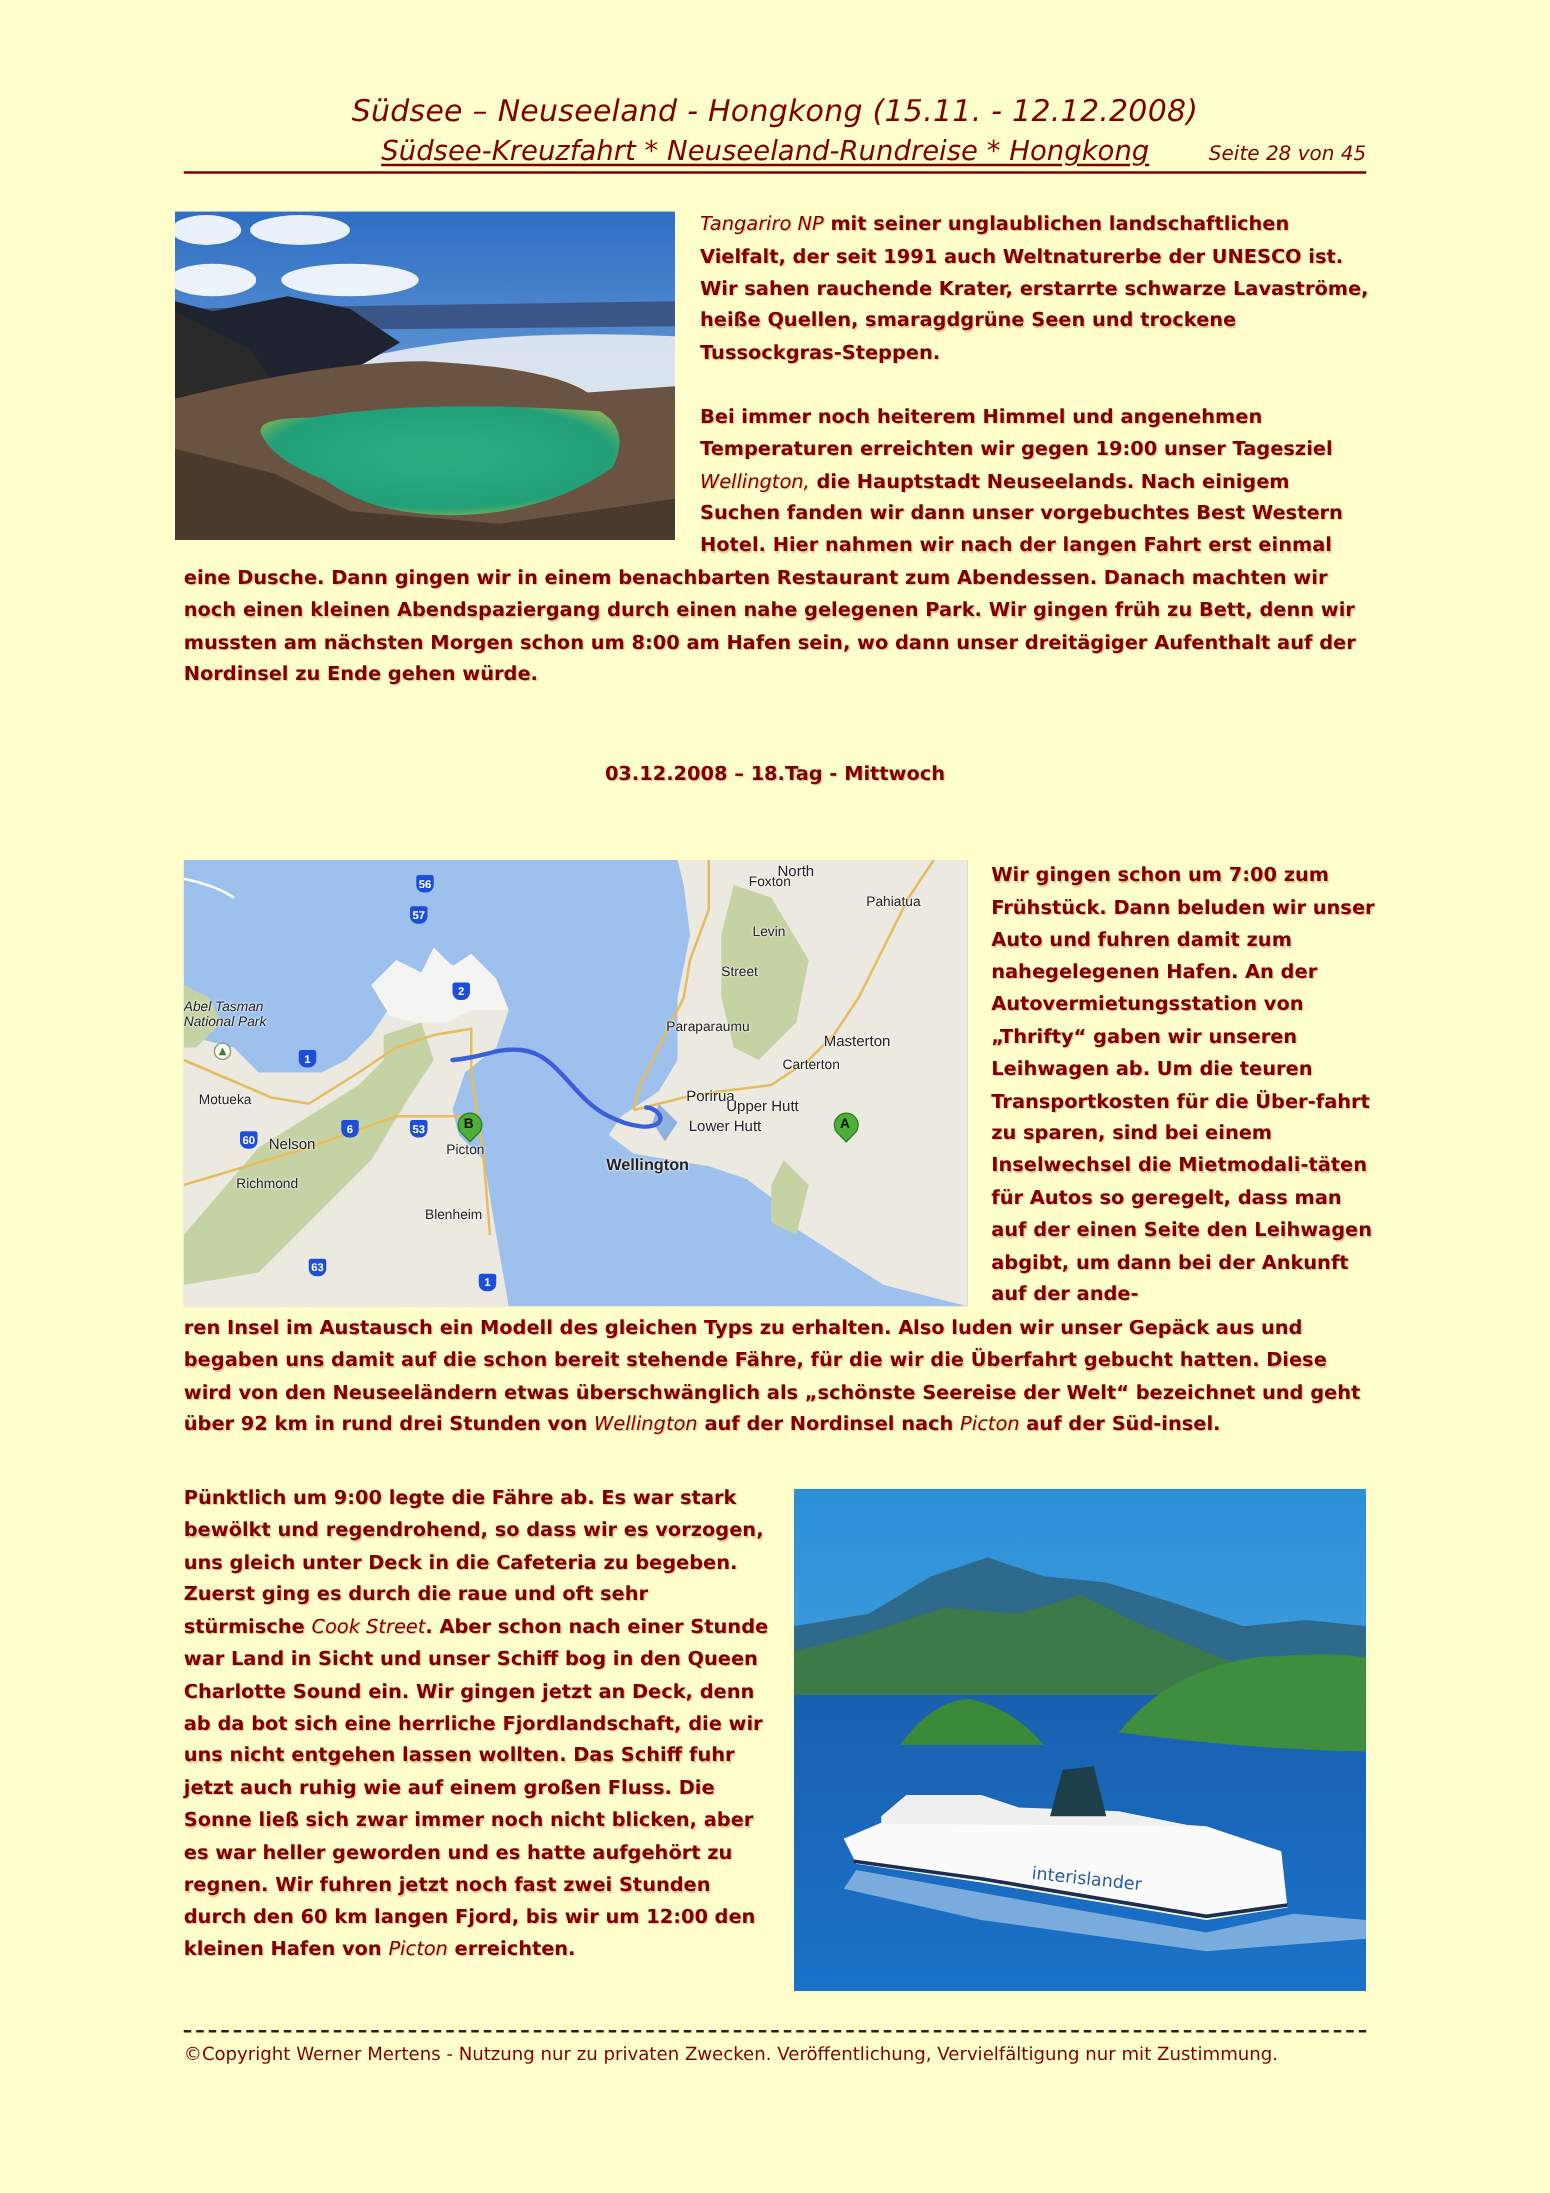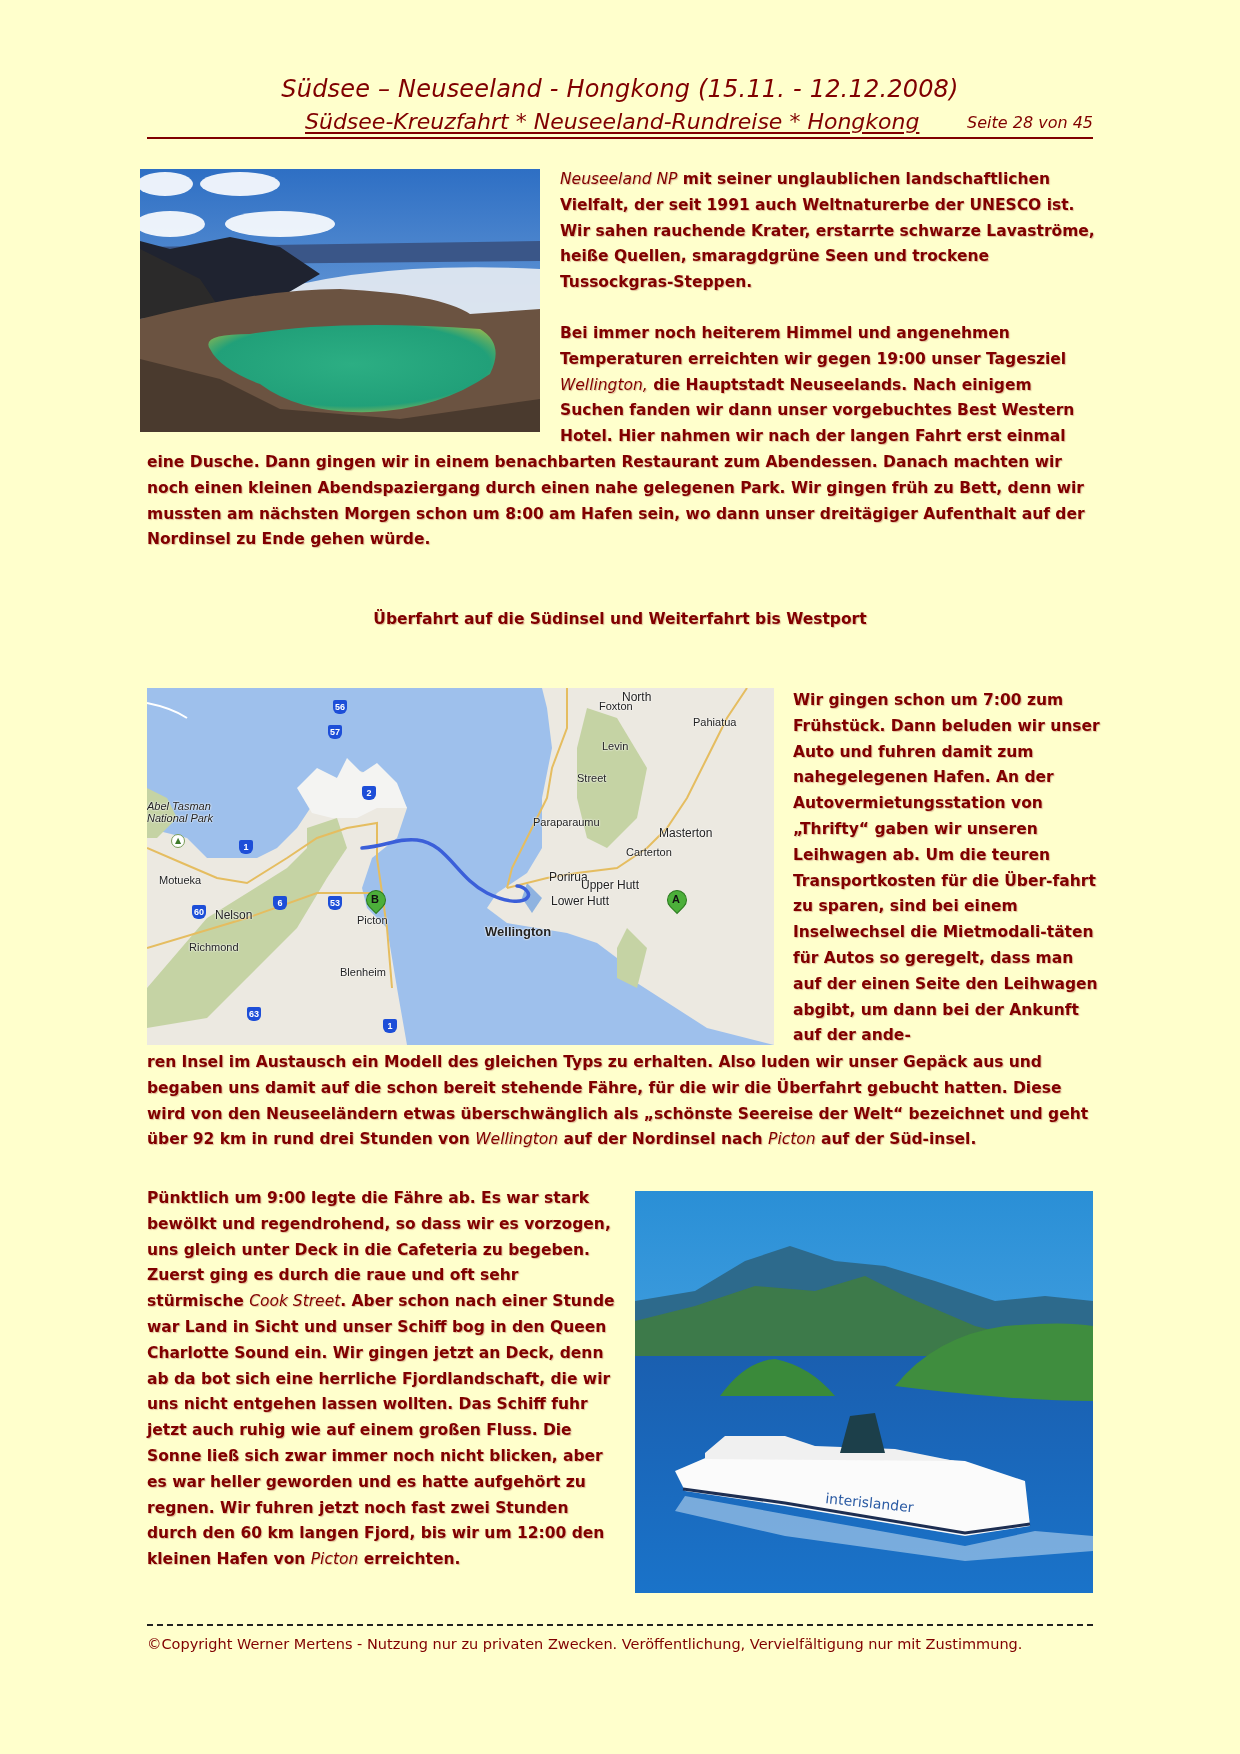--- a/index.html
+++ b/index.html
@@ -129,28 +129,28 @@
       <path d="M80,140 Q200,90 400,100 L400,155 Q250,150 80,140 Z" fill="#e8ecf2" opacity="0.9"></path>
       <path d="M0,72 L30,80 L90,68 L140,78 L180,105 L120,140 L60,150 L0,145 Z" fill="#1f2330"></path>
       <path d="M0,80 L60,110 L80,140 L0,150 Z" fill="#2b2a2a"></path>
       <path d="M80,135 Q100,125 95,145 Q85,150 80,135 Z" fill="#e5e5e5" opacity="0.9"></path>
       <path d="M0,150 Q120,120 200,120 Q300,125 330,145 L400,140 L400,263 L0,263 Z" fill="#6b5341"></path>
       <path d="M0,190 L80,210 L140,240 L260,250 L400,230 L400,263 L0,263 Z" fill="#4a3a2e"></path>
       <path d="M70,180 Q60,165 110,165 Q200,150 340,160 Q365,175 350,205 Q300,240 230,243 Q160,245 120,215 Q80,200 70,180 Z" fill="url(#lake1)"></path>
     </svg>
   </div>
 
-  <div class="para1 body-text"><i>Neuseeland NP</i><span> mit seiner unglaublichen landschaftlichen Vielfalt, der seit 1991 auch Weltnaturerbe der UNESCO ist. Wir sahen rauchende Krater, erstarrte schwarze Lavaströme, heiße Quellen, smaragdgrüne Seen und trockene Tussockgras-Steppen.</span></div>
+  <div class="para1 body-text"><i>Tangariro NP</i><span> mit seiner unglaublichen landschaftlichen Vielfalt, der seit 1991 auch Weltnaturerbe der UNESCO ist. Wir sahen rauchende Krater, erstarrte schwarze Lavaströme, heiße Quellen, smaragdgrüne Seen und trockene Tussockgras-Steppen.</span></div>
 
   <div class="para2 body-text"><span>Bei immer noch heiterem Himmel und angenehmen Temperaturen erreichten wir gegen 19:00 unser Tagesziel </span><i>Wellington,</i><span> die Hauptstadt Neuseelands. Nach einigem Suchen fanden wir dann unser vorgebuchtes Best Western Hotel. Hier nahmen wir nach der langen Fahrt erst einmal</span></div>
 
   <div class="para2-cont body-text">eine Dusche. Dann gingen wir in einem benachbarten Restaurant zum Abendessen. Danach machten wir noch einen kleinen Abendspaziergang durch einen nahe gelegenen Park. Wir gingen früh zu Bett, denn wir mussten am nächsten Morgen schon um 8:00 am Hafen sein, wo dann unser dreitägiger Aufenthalt auf der Nordinsel zu Ende gehen würde.</div>
 
   <div class="day-heading body-text">
-    <div>Überfahrt auf die Südinsel und Weiterfahrt bis Westport</div>
+    <div>03.12.2008 – 18.Tag - Mittwoch</div>
   </div>
 
   <div class="map">
     <svg width="627" height="357" viewBox="0 0 627 357" style="position:absolute;left:0;top:0;">
 
       <path d="M395,0 L627,0 L627,357 L560,340 L490,295 L470,270 L450,255 L420,245 L360,235 L340,220 L350,205 L380,185 L395,160 L395,110 L405,60 L400,20 Z" fill="#ece9e1"></path>
       <path d="M440,20 L470,30 L500,80 L490,130 L460,160 L440,150 L430,110 L430,60 Z" fill="#c5d3a4"></path>
       <path d="M480,240 L500,260 L490,300 L470,290 L470,260 Z" fill="#c5d3a4"></path>
       <path d="M380,195 L395,210 L385,225 L375,210 Z" fill="#8fb3e0"></path>
 

